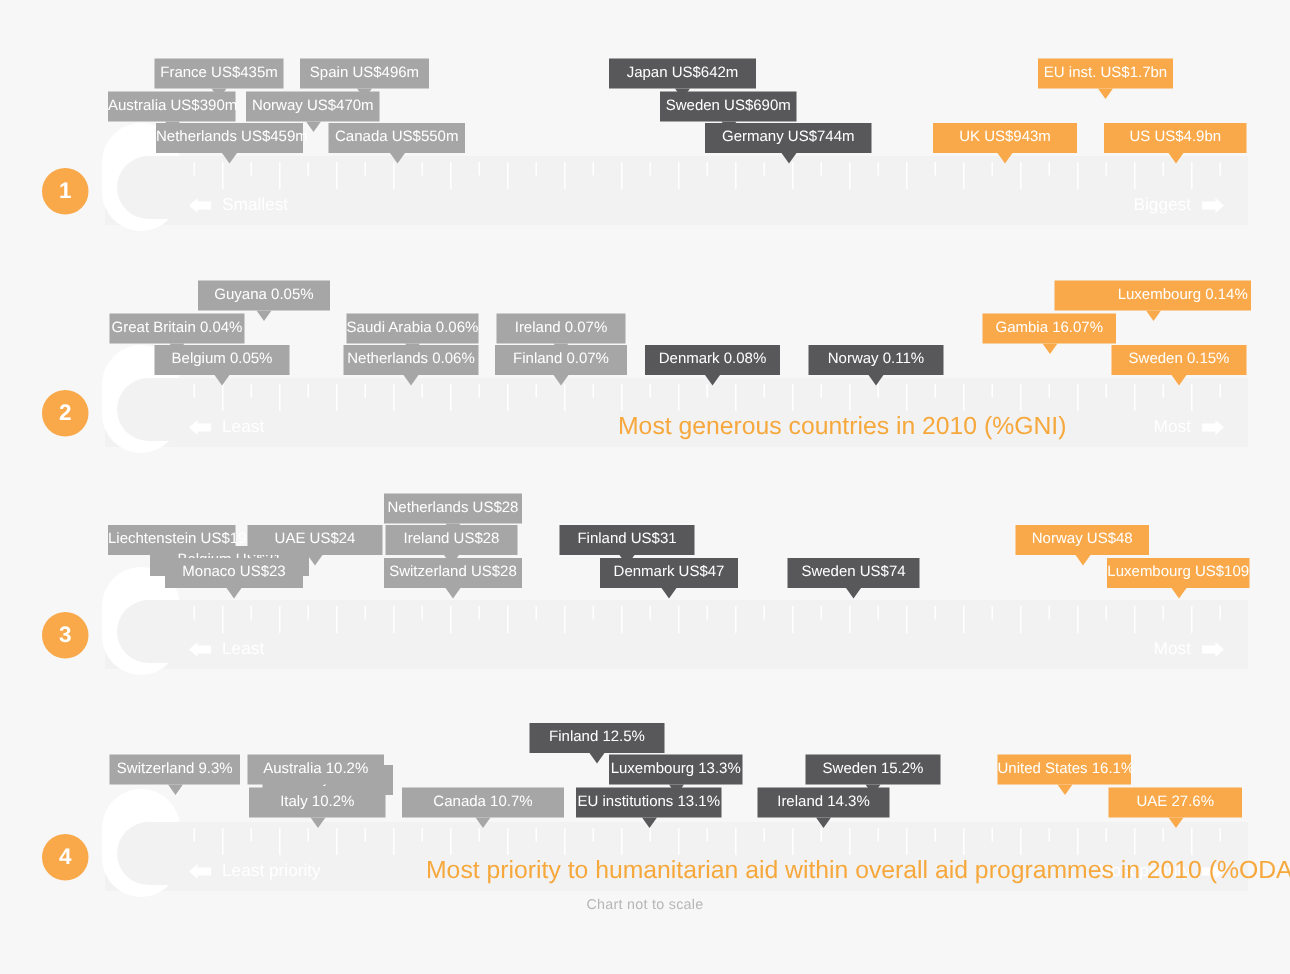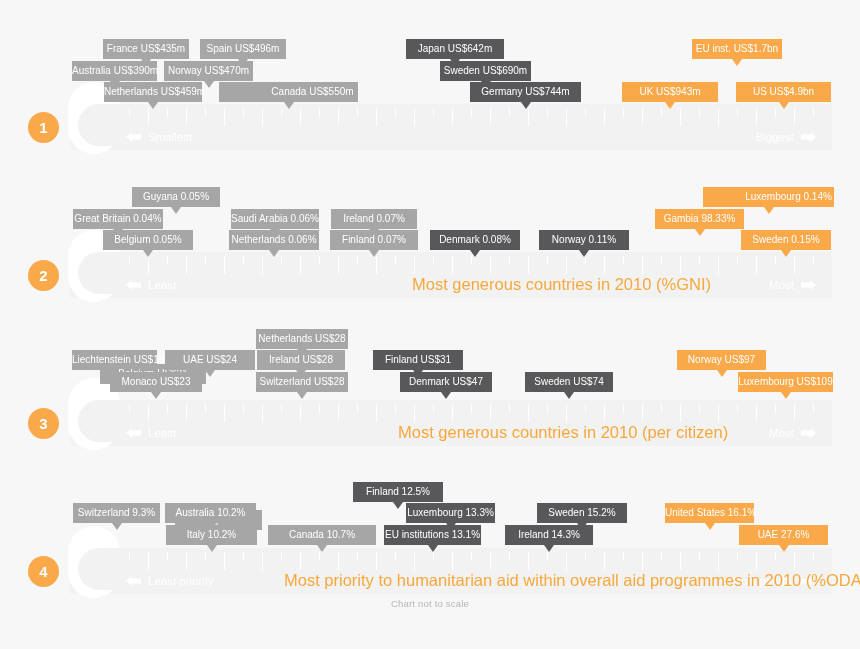--- a/index.html
+++ b/index.html
@@ -232,21 +232,21 @@
           <span class="arrow-glyph right"></span>
         </div>
       </div>
       <div class="bar-cap"></div>
       <div class="row-badge">1</div>
       <div class="callout tone-light" style="left: 72px; width: 85px; top: 61px;"><span>Australia US$390m</span><span class="pointer"></span></div>
       <div class="callout tone-light" style="left: 103px; width: 86px; top: 39px;"><span>France US$435m</span><span class="pointer"></span></div>
       <div class="callout tone-light" style="left: 104px; width: 98px; top: 82px;"><span>Netherlands US$459m</span><span class="pointer"></span></div>
       <div class="callout tone-light" style="left: 164px; width: 89px; top: 61px;"><span>Norway US$470m</span><span class="pointer"></span></div>
       <div class="callout tone-light" style="left: 200px; width: 86px; top: 39px;"><span>Spain US$496m</span><span class="pointer"></span></div>
-      <div class="callout tone-light" style="left: 219px; width: 91px; top: 82px; padding-left: 48px;"><span>Canada US$550m</span><span class="pointer"></span></div>
+      <div class="callout tone-light" style="left: 219px; width: 91px; top: 82px;"><span>Canada US$550m</span><span class="pointer"></span></div>
       <div class="callout tone-dark" style="left: 406px; width: 98px; top: 39px;"><span>Japan US$642m</span><span class="pointer"></span></div>
       <div class="callout tone-dark" style="left: 440px; width: 91px; top: 61px;"><span>Sweden US$690m</span><span class="pointer"></span></div>
       <div class="callout tone-dark" style="left: 470px; width: 111px; top: 82px;"><span>Germany US$744m</span><span class="pointer"></span></div>
       <div class="callout tone-accent" style="left: 692px; width: 90px; top: 39px;"><span>EU inst. US$1.7bn</span><span class="pointer"></span></div>
       <div class="callout tone-accent" style="left: 622px; width: 96px; top: 82px;"><span>UK US$943m</span><span class="pointer"></span></div>
       <div class="callout tone-accent" style="left: 736px; width: 95px; top: 82px;"><span>US US$4.9bn</span><span class="pointer"></span></div>
     </div>
     <div class="scale-row" style="top: 148px;">
       <div class="bar">
         <div class="ticks">
@@ -304,21 +304,21 @@
       <div class="callout tone-light" style="left: 73px; width: 90px; top: 61px;"><span>Great Britain 0.04%</span><span class="pointer"></span></div>
       <div class="callout tone-light" style="left: 132px; width: 88px; top: 39px;"><span>Guyana 0.05%</span><span class="pointer"></span></div>
       <div class="callout tone-light" style="left: 103px; width: 90px; top: 82px;"><span>Belgium 0.05%</span><span class="pointer"></span></div>
       <div class="callout tone-light" style="left: 231px; width: 88px; top: 61px;"><span>Saudi Arabia 0.06%</span><span class="pointer"></span></div>
       <div class="callout tone-light" style="left: 229px; width: 90px; top: 82px;"><span>Netherlands 0.06%</span><span class="pointer"></span></div>
       <div class="callout tone-light" style="left: 331px; width: 86px; top: 61px;"><span>Ireland 0.07%</span><span class="pointer"></span></div>
       <div class="callout tone-light" style="left: 330px; width: 88px; top: 82px;"><span>Finland 0.07%</span><span class="pointer"></span></div>
       <div class="callout tone-dark" style="left: 430px; width: 90px; top: 82px;"><span>Denmark 0.08%</span><span class="pointer"></span></div>
       <div class="callout tone-dark" style="left: 539px; width: 90px; top: 82px;"><span>Norway 0.11%</span><span class="pointer"></span></div>
       <div class="callout tone-accent" style="left: 703px; width: 91px; top: 39px; padding-left: 40px;"><span>Luxembourg 0.14%</span><span class="pointer"></span></div>
-      <div class="callout tone-accent" style="left: 655px; width: 89px; top: 61px;"><span>Gambia 98.33%</span><span class="pointer"></span></div>
+      <div class="callout tone-accent" style="left: 655px; width: 89px; top: 61px;"><span>Gambia 16.07%</span><span class="pointer"></span></div>
       <div class="callout tone-accent" style="left: 741px; width: 90px; top: 82px;"><span>Sweden 0.15%</span><span class="pointer"></span></div>
     </div>
     <div class="scale-row" style="top: 296px;">
       <div class="bar">
         <div class="ticks">
           <div class="tick major" style="left: 40px;"></div>
           <div class="tick minor" style="left: 59px;"></div>
           <div class="tick major" style="left: 78px;"></div>
           <div class="tick minor" style="left: 97px;"></div>
           <div class="tick major" style="left: 116px;"></div>
@@ -357,35 +357,34 @@
           <div class="tick minor" style="left: 743px;"></div>
         </div>
         <div class="end-label left">
           <span class="arrow-glyph left"></span>
           <span>Least</span>
         </div>
         <div class="end-label right">
           <span>Most</span>
           <span class="arrow-glyph right"></span>
         </div>
-        <div class="row-title" style="left: 328px;">Most generous countries in 2010 (per citizen)</div>
       </div>
       <div class="bar-cap"></div>
       <div class="row-badge">3</div>
       <div class="callout tone-light" style="left: 72px; width: 85px; top: 54px;"><span>Liechtenstein US$19</span><span class="pointer"></span></div>
       <div class="callout tone-light" style="left: 100px; width: 106px; top: 33px; margin-top: 35px;"><span>Belgium US$21</span><span class="pointer"></span></div>
       <div class="callout tone-light" style="left: 110px; width: 92px; top: 76px;"><span>Monaco US$23</span><span class="pointer"></span></div>
       <div class="callout tone-light" style="left: 165px; width: 90px; top: 54px;"><span>UAE US$24</span><span class="pointer"></span></div>
       <div class="callout tone-light" style="left: 256px; width: 92px; top: 33px;"><span>Netherlands US$28</span><span class="pointer"></span></div>
       <div class="callout tone-light" style="left: 257px; width: 88px; top: 54px;"><span>Ireland US$28</span><span class="pointer"></span></div>
       <div class="callout tone-light" style="left: 256px; width: 92px; top: 76px;"><span>Switzerland US$28</span><span class="pointer"></span></div>
       <div class="callout tone-dark" style="left: 373px; width: 90px; top: 54px;"><span>Finland US$31</span><span class="pointer"></span></div>
       <div class="callout tone-dark" style="left: 400px; width: 92px; top: 76px;"><span>Denmark US$47</span><span class="pointer"></span></div>
       <div class="callout tone-dark" style="left: 525px; width: 88px; top: 76px;"><span>Sweden US$74</span><span class="pointer"></span></div>
-      <div class="callout tone-accent" style="left: 677px; width: 89px; top: 54px;"><span>Norway US$97</span><span class="pointer"></span></div>
+      <div class="callout tone-accent" style="left: 677px; width: 89px; top: 54px;"><span>Norway US$48</span><span class="pointer"></span></div>
       <div class="callout tone-accent" style="left: 738px; width: 95px; top: 76px;"><span>Luxembourg US$109</span><span class="pointer"></span></div>
     </div>
     <div class="scale-row" style="top: 444px;">
       <div class="bar">
         <div class="ticks">
           <div class="tick major" style="left: 40px;"></div>
           <div class="tick minor" style="left: 59px;"></div>
           <div class="tick major" style="left: 78px;"></div>
           <div class="tick minor" style="left: 97px;"></div>
           <div class="tick major" style="left: 116px;"></div>

